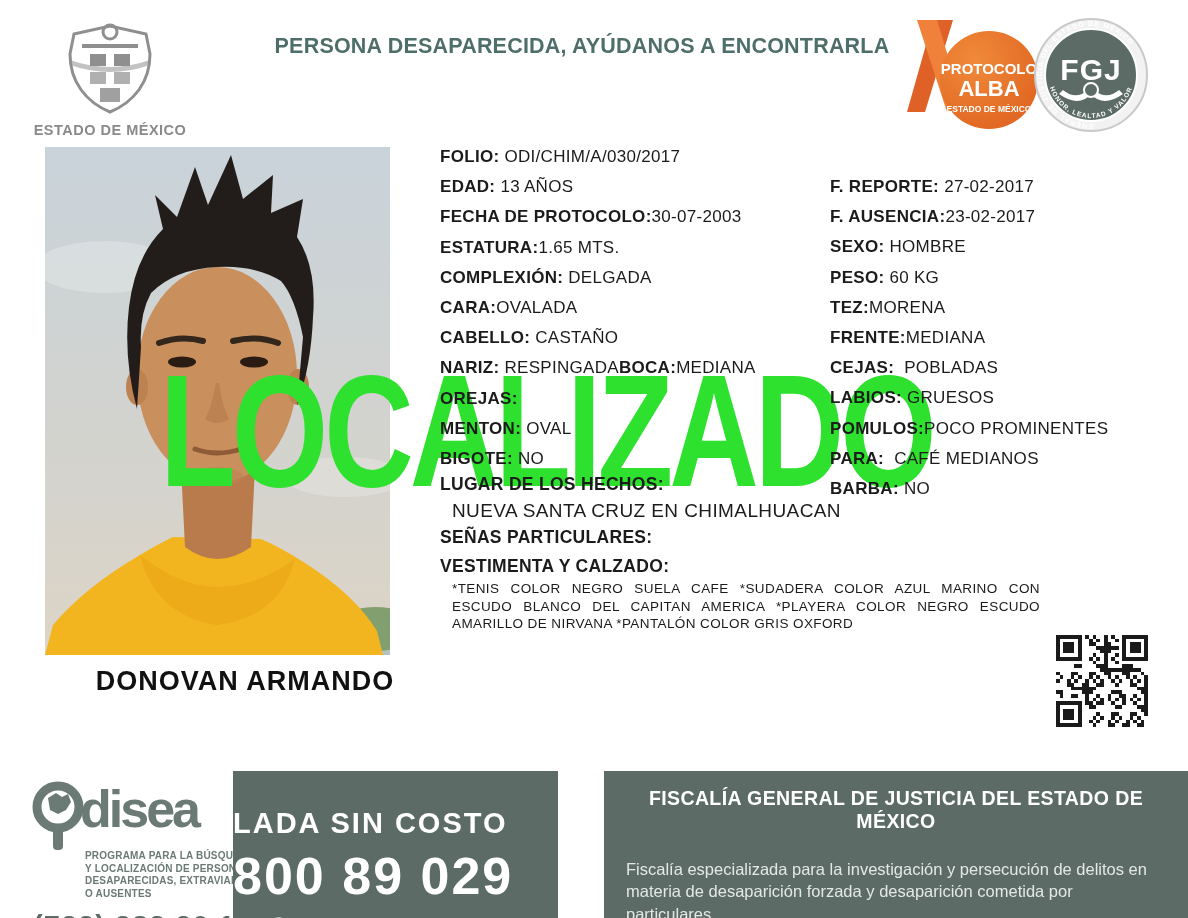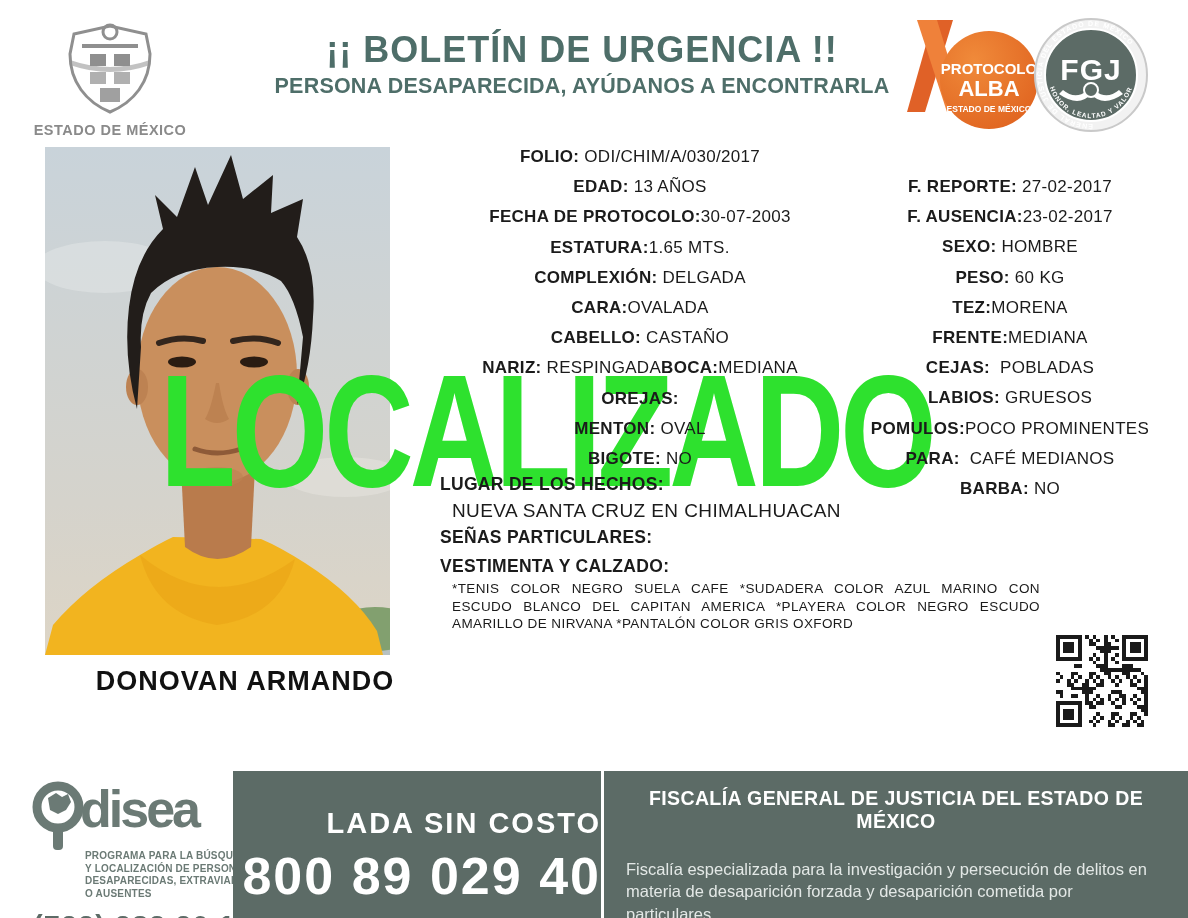--- a/index.html
+++ b/index.html
@@ -20,37 +20,37 @@
   .status-overlay{position:absolute;left:160px;top:352px;z-index:2;color:#2ee12e;
      font-size:124px;font-weight:bold;letter-spacing:-4px;white-space:nowrap;line-height:1;
      transform:scaleY(1.28);transform-origin:top left;}
   .person-name{position:absolute;left:45px;top:664px;width:400px;z-index:3;text-align:center;
      font-size:27px;font-weight:bold;color:#111;letter-spacing:1px;line-height:1.3;}
 
   
   .fcol{position:absolute;z-index:3;}
   .fcol-left{left:440px;top:147px;width:400px;}
   .fcol-right{left:830px;top:177px;width:360px;}
-  .frow{height:30.2px;font-size:17px;color:#1b1b1b;letter-spacing:.3px;white-space:nowrap;text-align:center;}
+  .frow{height:30.2px;font-size:17px;color:#1b1b1b;letter-spacing:.3px;white-space:nowrap;}
   .flabel{font-weight:bold;}
   .fvalue{font-weight:normal;}
   .flabel2{font-weight:bold;}
   .section{position:absolute;z-index:3;color:#1b1b1b;}
   .sec-lugar-label{left:440px;top:474px;font-size:17.5px;font-weight:bold;letter-spacing:.3px;}
   .sec-lugar-value{left:452px;top:500px;font-size:19px;letter-spacing:.4px;}
   .sec-senas{left:440px;top:527px;font-size:17.5px;font-weight:bold;letter-spacing:.3px;}
   .sec-vest-label{left:440px;top:556px;font-size:17.5px;font-weight:bold;letter-spacing:.3px;}
   .sec-vest-value{left:452px;top:580px;width:588px;font-size:13.5px;line-height:1.3;
      text-align:justify;letter-spacing:.4px;}
 
   .qr{position:absolute;left:1056px;top:635px;width:92px;height:92px;z-index:3;}
 
   
   .footer-box{position:absolute;top:771px;height:147px;background:#5c6b66;color:#fff;z-index:2;}
-  .lada-box{left:233px;width:368px;text-align:right;}
+  .lada-box{left:233px;width:325px;text-align:left;}
   .lada-box .l1{margin-top:36px;font-size:29px;font-weight:bold;letter-spacing:2px;}
   .lada-box .l2{margin-top:6px;font-size:52px;font-weight:bold;letter-spacing:2px;}
   .fisc-box{left:604px;width:584px;box-sizing:border-box;padding:16px 22px 0 22px;}
   .fisc-box .f1{font-size:19.5px;font-weight:bold;text-align:center;letter-spacing:.4px;}
   .fisc-box .f2{margin-top:25px;font-size:16.5px;line-height:1.35;text-align:left;color:#e3e8e6;}
 
   .odisea{position:absolute;left:28px;top:780px;width:230px;z-index:2;}
   .odisea .desc{margin:-6px 0 0 57px;width:176px;font-size:10px;line-height:1.25;
      color:#6b7a75;font-weight:bold;letter-spacing:.2px;}
   .odisea .phone{margin-top:10px;text-align:center;font-size:29px;font-weight:bold;
@@ -76,21 +76,20 @@
           <rect x="54" y="52" width="16" height="12" opacity=".7"></rect>
           <rect x="40" y="68" width="20" height="14" opacity=".85"></rect>
           <path d="M10 40 q40 14 80 0 l0 5 q-40 14 -80 0 Z" opacity=".55"></path>
         </g>
       </svg>
     </span>
     <div class="caption">ESTADO DE MÉXICO</div>
   </div>
 
   <div class="title-block">
-    <div class="t1">¡¡ BOLETÍN DE URGENCIA !!</div>
     <div class="t2">PERSONA DESAPARECIDA, AYÚDANOS A ENCONTRARLA</div>
   </div>
 
   <div class="alba-badge">
     <svg width="138" height="118" viewBox="0 0 138 118">
       <g>
         <path d="M30 4 L50 4 L22 96 L4 96 Z" fill="#e06127"></path>
         <path d="M14 4 L34 4 L62 96 L44 96 Z" fill="#ef813a"></path>
       </g>
       <radialGradient id="albaGrad" cx="35%" cy="30%" r="80%">

